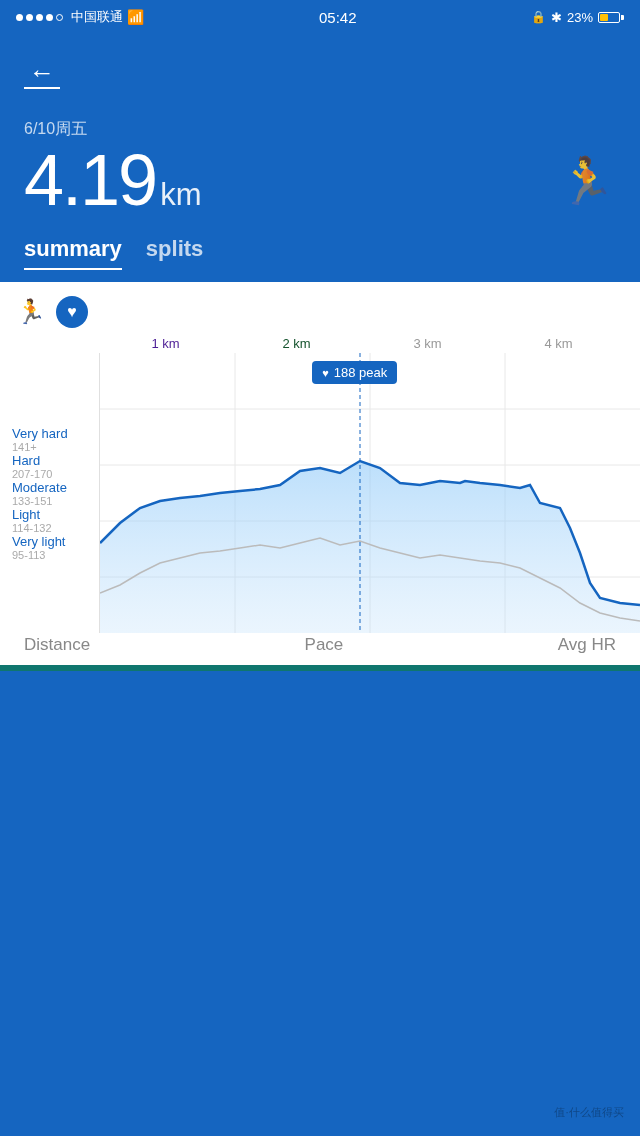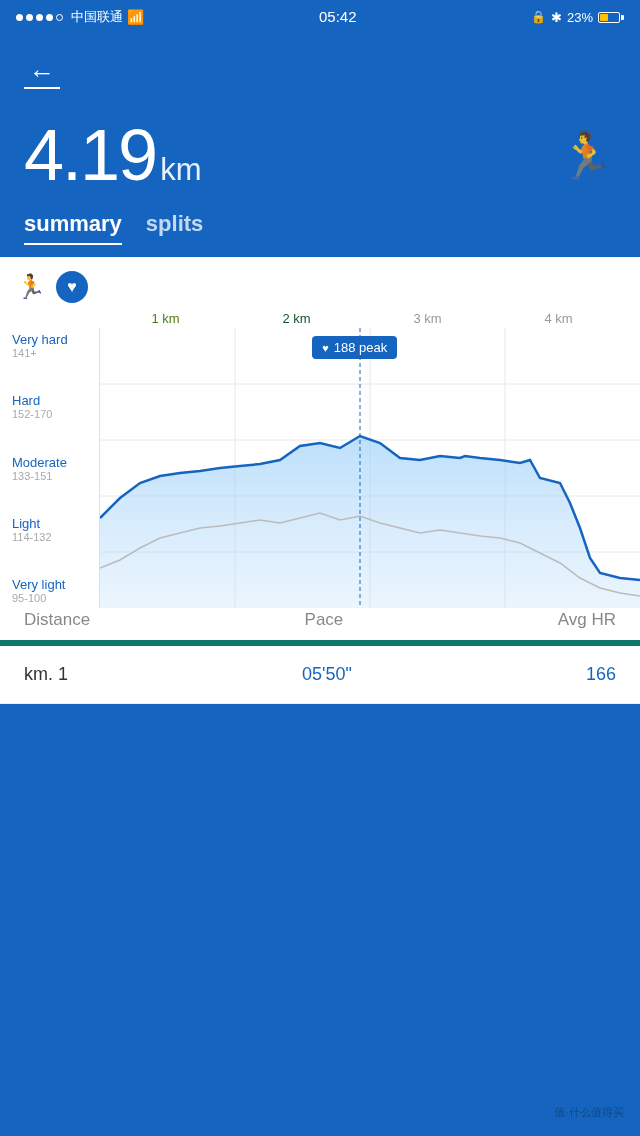--- a/index.html
+++ b/index.html
@@ -10,20 +10,21 @@
       background: #1565c0;
       font-family: 'Segoe UI', Arial, sans-serif;
       color: white;
       overflow-x: hidden;
     }
 
     
     .status-bar {
       display: flex;
       justify-content: space-between;
+      align-items: center;
       padding: 8px 16px;
       font-size: 13px;
       color: white;
     }
     .status-left { display: flex; align-items: center; gap: 4px; }
     .status-dots { display: flex; gap: 3px; margin-right: 4px; }
     .dot { width: 7px; height: 7px; border-radius: 50%; background: white; }
     .dot.empty { background: transparent; border: 1px solid white; }
     .status-center { font-size: 15px; font-weight: 500; }
     .status-right { display: flex; align-items: center; gap: 5px; font-size: 13px; }
@@ -95,21 +96,21 @@
     .chart-run-icon { font-size: 24px; color: #aaa; }
     .chart-heart-icon {
       width: 32px; height: 32px; background: #1565c0; border-radius: 50%;
       display: flex; align-items: center; justify-content: center; font-size: 16px; color: white;
     }
 
     .chart-main {
       display: flex; position: relative;
     }
     .chart-y-labels {
-      width: 100px; flex-shrink: 0; display: flex; flex-direction: column; justify-content: space-between;
+      width: 100px; flex-shrink: 0; display: flex; flex-direction: column; justify-content: center;
       padding: 4px 8px 4px 12px; border-right: 1px solid #e0e0e0;
     }
     .y-label-group { display: flex; flex-direction: column; }
     .y-label-zone { font-size: 13px; color: #1565c0; font-weight: 500; }
     .y-label-range { font-size: 11px; color: #aaa; }
 
     .chart-graph {
       flex: 1; position: relative; height: 280px;
     }
 
@@ -176,20 +177,21 @@
       <div class="battery-tip"></div>
     </div>
   </div>
 </div>
 
 <div class="back-btn">
   <div class="back-arrow">←</div>
 </div>
 
 <div class="header-info">
+  <div class="date-label">6/10周五</div>
   <div class="distance-row">
     <div>
       <span class="distance-value">4.19</span><span class="distance-unit">km</span>
     </div>
     <div class="running-icon">🏃</div>
   </div>
 </div>
 
 <div class="tabs">
   <div class="tab active">summary</div>
@@ -197,48 +199,48 @@
 </div>
 
 <div class="chart-section">
 
   <div class="chart-icons">
     <div class="chart-run-icon">🏃</div>
     <div class="chart-heart-icon">♥</div>
   </div>
 
   <div style="display:flex; padding-left: 100px; padding-right: 16px; margin-bottom: 2px;">
-    <div style="flex:1; text-align:center; font-size:13px; color:#4d7c0f;">1 km</div>
+    <div style="flex:1; text-align:center; font-size:13px; color:#4c1d95;">1 km</div>
     <div style="flex:1; text-align:center; font-size:13px; color:#14532d;">2 km</div>
     <div style="flex:1; text-align:center; font-size:13px; color:#999;">3 km</div>
     <div style="flex:1; text-align:center; font-size:13px; color:#999;">4 km</div>
   </div>
 
   <div class="chart-main">
 
     <div class="chart-y-labels">
       <div class="y-label-group">
         <span class="y-label-zone">Very hard</span>
         <span class="y-label-range">141+</span>
       </div>
       <div class="y-label-group">
         <span class="y-label-zone">Hard</span>
-        <span class="y-label-range">152-170</span>
+        <span class="y-label-range">207-170</span>
       </div>
       <div class="y-label-group">
         <span class="y-label-zone">Moderate</span>
         <span class="y-label-range">133-151</span>
       </div>
       <div class="y-label-group">
         <span class="y-label-zone">Light</span>
         <span class="y-label-range">114-132</span>
       </div>
       <div class="y-label-group">
         <span class="y-label-zone">Very light</span>
-        <span class="y-label-range">95-100</span>
+        <span class="y-label-range">95-113</span>
       </div>
     </div>
 
     <div class="chart-graph">
       
       <div class="chart-tooltip" style="left: 43%; top: 8px;">
         <span class="tooltip-heart">♥</span>
         <span>188 peak</span>
       </div>
 
@@ -271,20 +273,15 @@
     </div>
   </div>
 </div>
 
 <div class="splits-section">
   <div class="splits-header">
     <span class="splits-col-label">Distance</span>
     <span class="splits-col-label">Pace</span>
     <span class="splits-col-label">Avg HR</span>
   </div>
-  <div class="splits-row">
-    <span class="splits-cell km-name">km. 1</span>
-    <span class="splits-cell pace-val">05'50"</span>
-    <span class="splits-cell hr-val">166</span>
-  </div>
 </div>
 
 <div class="watermark">值·什么值得买</div>
 
 </body></html>

